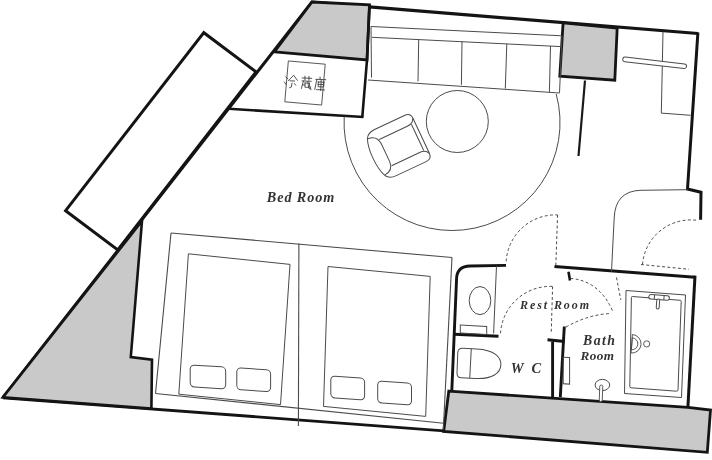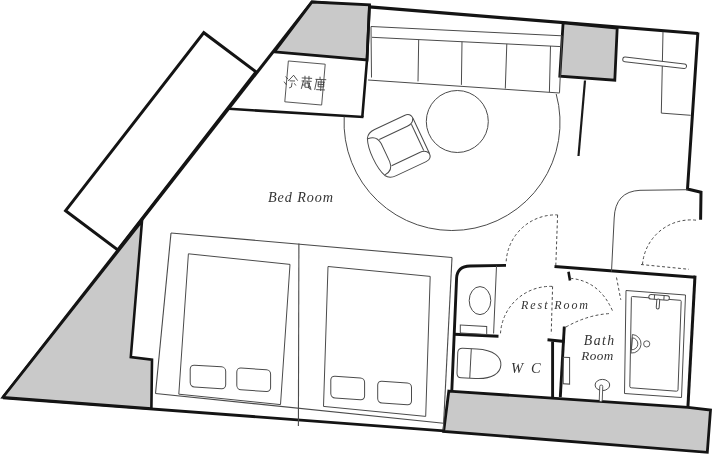--- a/index.html
+++ b/index.html
@@ -1,16 +1,16 @@
 <!DOCTYPE html>
 <html><head>
 <meta charset="utf-8">
 <style>
 html,body{margin:0;padding:0;background:#fff;}
-#plan{width:712px;height:460px;position:relative;font-family:"Liberation Serif", serif;}
+#plan{width:712px;height:460px;position:relative;font-family:"Liberation Serif", serif;font-weight:bold;}
 svg{display:block;}
 </style>
 </head>
 <body>
 <div id="plan">
 <svg width="712" height="460" viewBox="0 0 712 460">
 
 <rect x="0" y="0" width="712" height="460" fill="#ffffff"></rect>
 
 <g stroke="#141414" stroke-width="3" fill="#ffffff">

